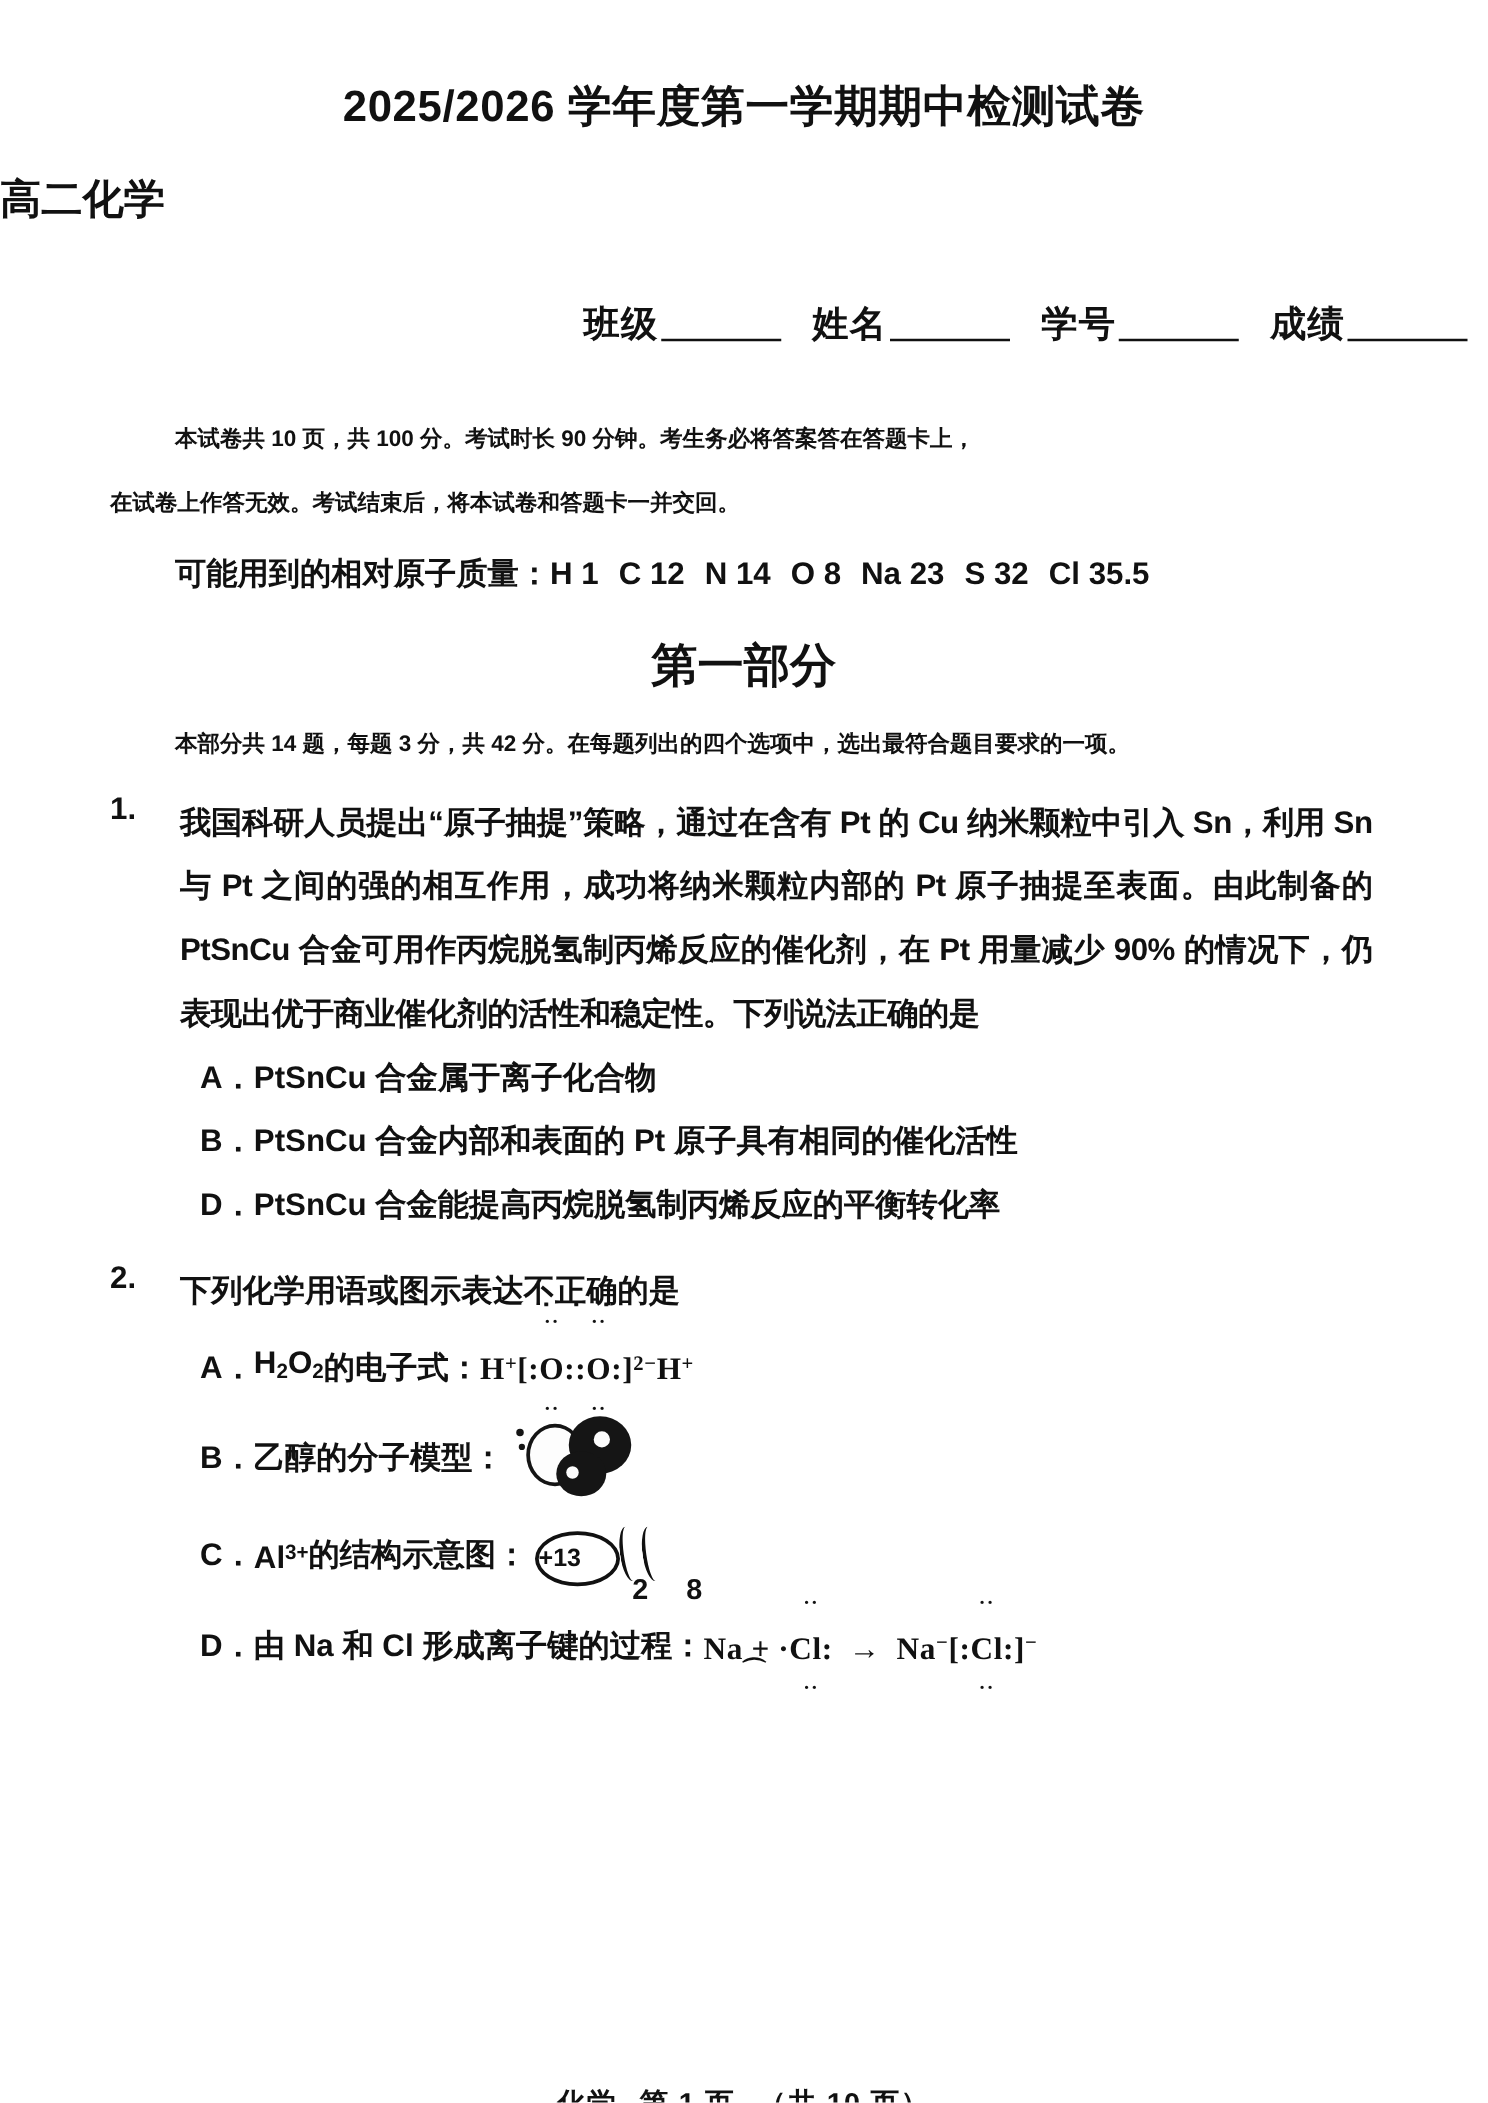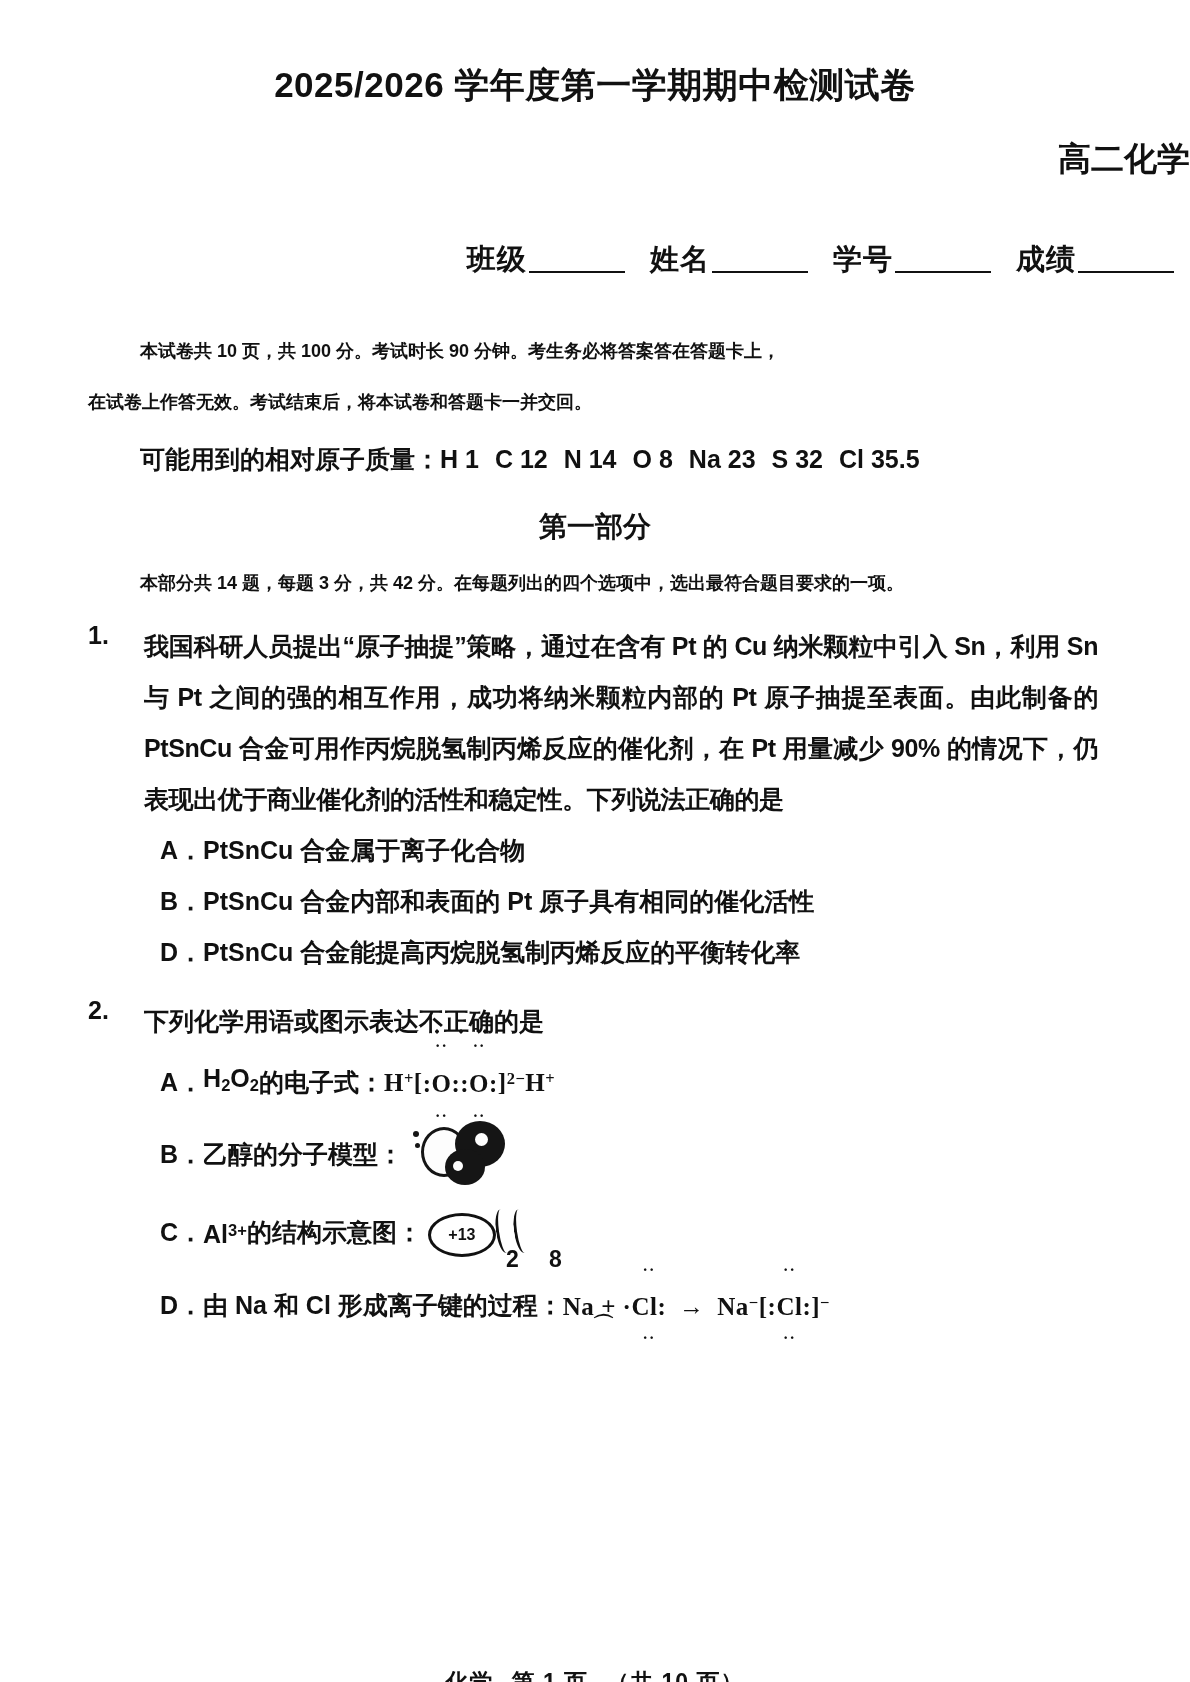--- a/index.html
+++ b/index.html
@@ -25,21 +25,21 @@
   
   .doc-title {
     text-align: center;
     font-size: 35px;
     font-weight: bold;
     letter-spacing: 0.5px;
     margin: 62px 0 0 0;
     font-family: "Liberation Sans", "DejaVu Sans", sans-serif;
   }
   .doc-subject {
-    text-align: right;
+    text-align: left;
     font-size: 33px;
     font-weight: bold;
     margin: 28px 0 0 0;
     font-family: "Liberation Sans", "DejaVu Sans", sans-serif;
   }
   .info-line {
     margin: 58px 0 0 0;
     text-align: right;
     font-size: 29px;
     font-weight: bold;
@@ -74,21 +74,21 @@
     font-weight: bold;
     font-family: "Liberation Sans", "DejaVu Sans", sans-serif;
     padding: 0 90px 0 88px;
     text-indent: 52px;
     line-height: 50px;
     margin-top: 6px;
   }
   .masses .sp { display: inline-block; width: 16px; }
   .part-title {
     text-align: center;
-    font-size: 28px;
+    font-size: 37px;
     font-weight: bold;
     font-family: "Liberation Sans", "DejaVu Sans", sans-serif;
     margin: 24px 0 12px 0;
   }
   
   .question {
     position: relative;
     padding: 0 92px 0 88px;
     margin-top: 12px;
   }
@@ -190,24 +190,24 @@
     height: 62px;
     margin-left: 6px;
     vertical-align: middle;
   }
   .struct .nucleus {
     position: absolute;
     left: 0; top: 12px;
     width: 62px; height: 38px;
     border: 3px solid #111;
     border-radius: 50%;
-    font-size: 16px;
+    font-size: 20px;
     font-weight: bold;
     line-height: 38px;
-    text-align: center;
+    text-align: left;
     font-family: "Liberation Sans", "DejaVu Sans", sans-serif;
   }
   .struct .arc {
     position: absolute;
     border-left: 3px solid #111;
     border-radius: 50%;
     height: 44px;
     top: 8px;
   }
   .struct .arc.a1 { left: 68px; width: 12px; transform: rotate(-8deg); }

